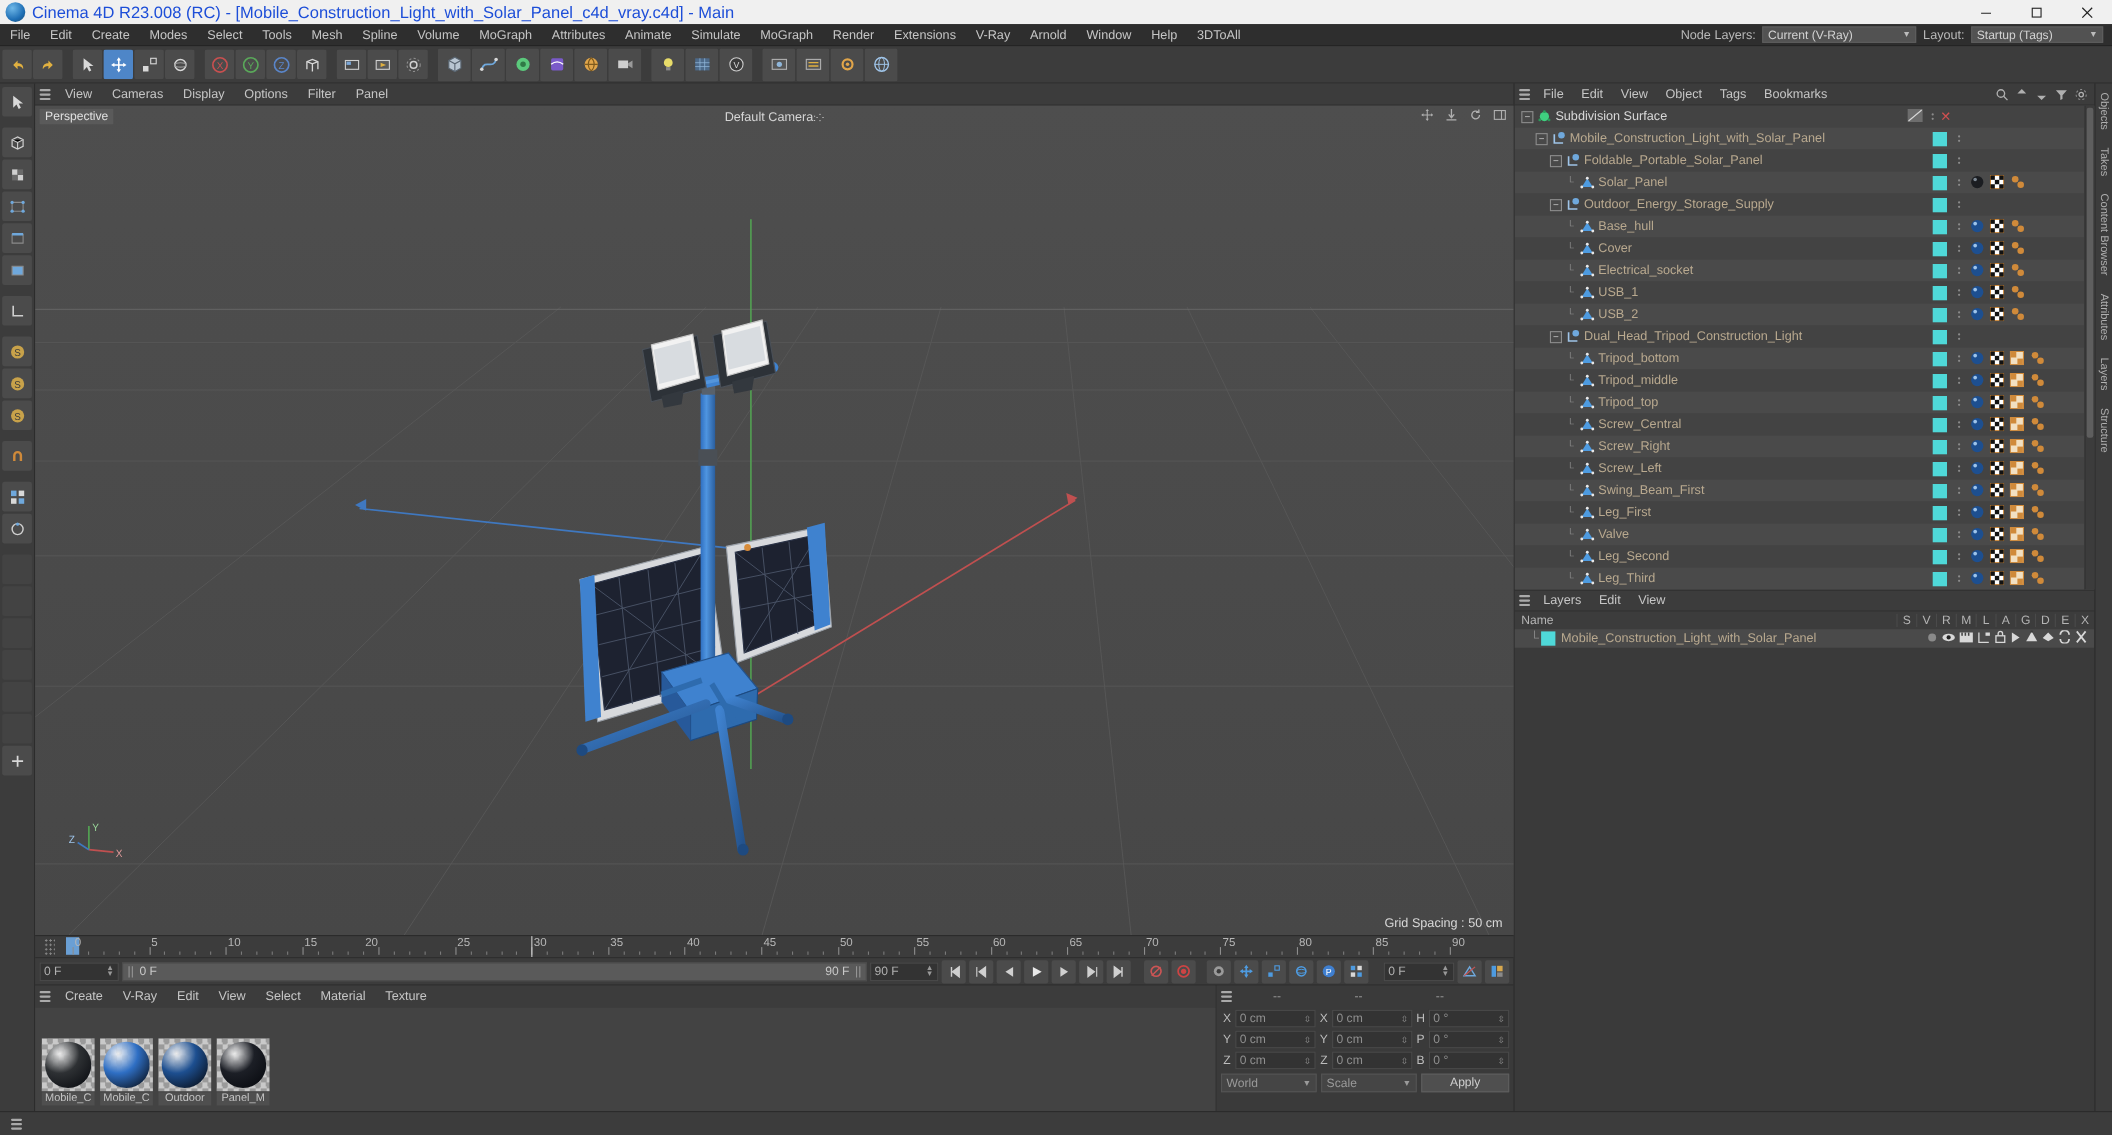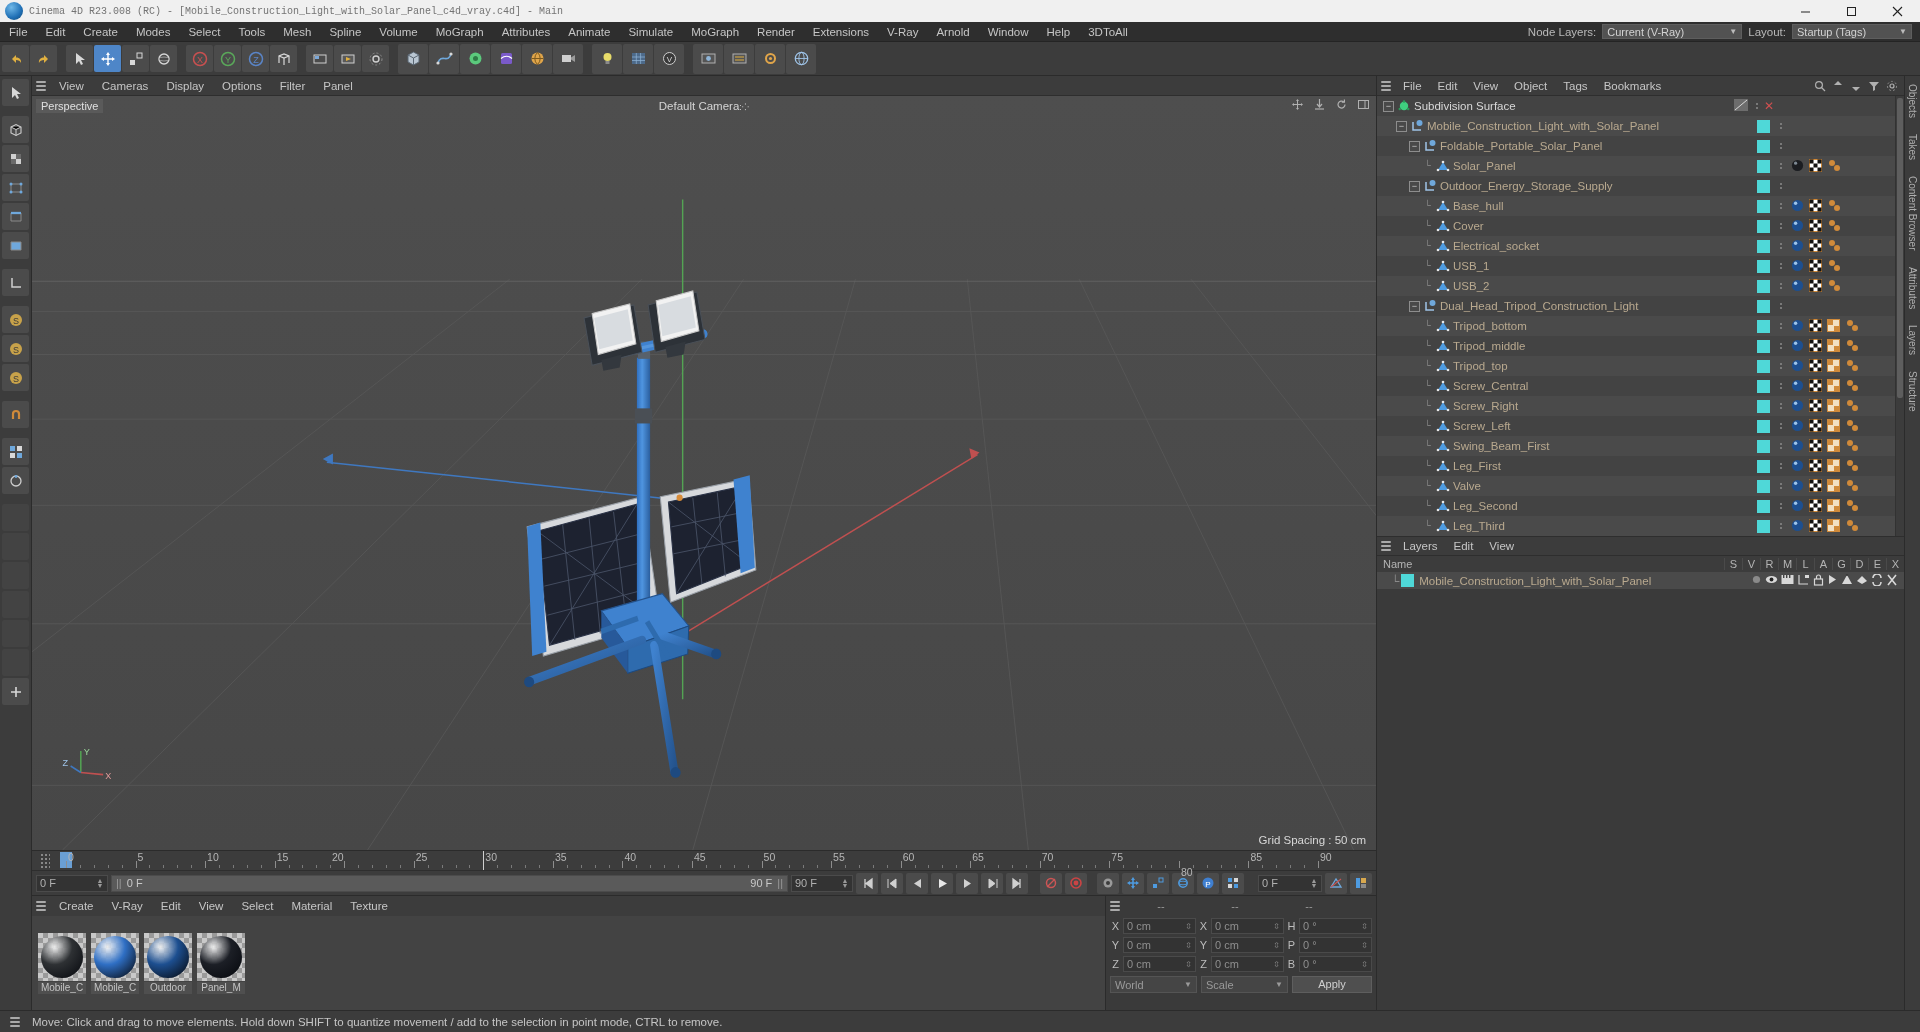--- a/index.html
+++ b/index.html
@@ -4,21 +4,21 @@
 <style>
   * { box-sizing: border-box; margin:0; padding:0; }
   html,body { width:1920px; height:1032px; overflow:hidden; background:#3a3a3a;
     font-family:"Liberation Sans", sans-serif; font-size:12px; color:#c8c8c8; -webkit-font-smoothing:antialiased; }
   .app { width:1920px; height:1032px; position:relative; display:flex; flex-direction:column; background:#2b2b2b; }
 
   
   .titlebar { height:22px; background:#f0f0f0; display:flex; align-items:center; flex:0 0 22px; }
   .tb-icon { width:18px; height:18px; margin:0 6px 0 5px; border-radius:50%;
       background:radial-gradient(circle at 35% 30%, #6fb8e8, #1f6fb5 60%, #14476f); flex:0 0 18px;}
-  .tb-title { color:#737373; font-size:10px; white-space:nowrap;font-family:Liberation Mono, monospace; }
+  .tb-title { color:#1d4ed8; font-size:15px; white-space:nowrap; }
   .tb-spacer { flex:1; }
   .tb-btn { width:46px; height:22px; display:flex; align-items:center; justify-content:center; color:#222; font-size:12px; }
   .tb-btn svg { display:block; }
 
   
   .menubar { height:20px; background:#2e2e2e; display:flex; align-items:center; flex:0 0 20px; border-bottom:1px solid #242424; }
   .menubar .mi { padding:0 9px; line-height:20px; font-size:11.5px; color:#c6c6c6; white-space:nowrap; }
   .menu-right { margin-left:auto; display:flex; align-items:center; gap:6px; padding-right:8px; }
   .ns-label { color:#b9b9b9; font-size:11.5px; }
   .ns-select { background:#525252; border:1px solid #5e5e5e; height:15px; min-width:140px; font-size:11px; color:#d2d2d2;
@@ -72,21 +72,21 @@
   .numfield .spin { margin-left:auto; width:8px; color:#999; font-size:7px; line-height:5px; text-align:center;}
   .bar-field { height:17px; background:#5a5a5a; border:1px solid #4b4b4b; display:flex; align-items:center;
      padding:0 4px; font-size:11px; color:#c8c8c8; flex:1; }
   .pbtn { width:22px; height:21px; background:#4b4b4b; border-radius:2px; display:flex; align-items:center; justify-content:center; }
 
   
   .bottom { height:115px; display:flex; flex:0 0 115px; background:#3a3a3a; border-top:1px solid #2b2b2b; }
   .matmgr { flex:1; display:flex; flex-direction:column; min-width:0; border-right:1px solid #2b2b2b; }
   .mat-menubar { height:20px; background:#3c3c3c; display:flex; align-items:center; flex:0 0 20px; }
   .mat-menubar .mi { padding:0 9px; line-height:20px; font-size:11.5px; color:#c6c6c6; }
-  .mat-area { flex:1; background:#434343; padding:5px 6px; display:flex; gap:5px; align-items:center; }
+  .mat-area { flex:1; background:#434343; padding:5px 6px; display:flex; gap:5px; align-items:flex-end; }
   .mat { width:48px; }
   .mat-thumb { width:48px; height:48px; position:relative; overflow:hidden;
      background:repeating-conic-gradient(#9a9a9a 0% 25%, #c9c9c9 0% 50%) 0 0/10px 10px; }
   .mat-ball { position:absolute; left:3px; top:3px; width:42px; height:42px; border-radius:50%; }
   .mat-name { font-size:10px; color:#c4c4c4; text-align:center; background:#4f4f4f; margin-top:1px;
      overflow:hidden; white-space:nowrap; height:12px; line-height:12px; }
 
   .coordmgr { width:270px; flex:0 0 270px; background:#3a3a3a; display:flex; flex-direction:column; }
   .coord-top { height:20px; display:flex; align-items:center; gap:0; font-size:11px; color:#9a9a9a; }
   .coord-top .seg { width:74px; text-align:center; }
@@ -718,21 +718,21 @@
             <div class="tl-tick" style="left: 993.689px; height: 3px; background: rgb(122, 122, 122);"></div>
             <div class="tl-tick" style="left: 1007.6px; height: 3px; background: rgb(122, 122, 122);"></div>
             <div class="tl-tick" style="left: 1021.51px; height: 3px; background: rgb(122, 122, 122);"></div>
             <div class="tl-tick" style="left: 1035.42px; height: 3px; background: rgb(122, 122, 122);"></div>
             <div class="tl-num" style="left: 1051.33px;">75</div>
             <div class="tl-tick" style="left: 1049.33px; height: 7px;"></div>
             <div class="tl-tick" style="left: 1063.24px; height: 3px; background: rgb(122, 122, 122);"></div>
             <div class="tl-tick" style="left: 1077.16px; height: 3px; background: rgb(122, 122, 122);"></div>
             <div class="tl-tick" style="left: 1091.07px; height: 3px; background: rgb(122, 122, 122);"></div>
             <div class="tl-tick" style="left: 1104.98px; height: 3px; background: rgb(122, 122, 122);"></div>
-            <div class="tl-num" style="left: 1120.89px; margin-top: 15px;">80</div>
+            <div class="tl-num" style="left: 1120.89px;">80</div>
             <div class="tl-tick" style="left: 1118.89px; height: 7px;"></div>
             <div class="tl-tick" style="left: 1132.8px; height: 3px; background: rgb(122, 122, 122);"></div>
             <div class="tl-tick" style="left: 1146.71px; height: 3px; background: rgb(122, 122, 122);"></div>
             <div class="tl-tick" style="left: 1160.62px; height: 3px; background: rgb(122, 122, 122);"></div>
             <div class="tl-tick" style="left: 1174.53px; height: 3px; background: rgb(122, 122, 122);"></div>
             <div class="tl-num" style="left: 1190.44px;">85</div>
             <div class="tl-tick" style="left: 1188.44px; height: 7px;"></div>
             <div class="tl-tick" style="left: 1202.36px; height: 3px; background: rgb(122, 122, 122);"></div>
             <div class="tl-tick" style="left: 1216.27px; height: 3px; background: rgb(122, 122, 122);"></div>
             <div class="tl-tick" style="left: 1230.18px; height: 3px; background: rgb(122, 122, 122);"></div>
@@ -1943,15 +1943,14 @@
         </div>
     </div>
   </div>
 
   <div class="statusbar">
     <div class="hamb" style="height:16px">
         <i></i>
         <i></i>
         <i></i>
       </div>
-    <div>Move: Click and drag to move elements. Hold down SHIFT to quantize movement / add to the selection in point mode, CTRL to remove.</div>
   </div>
 </div>
 
 </body></html>

